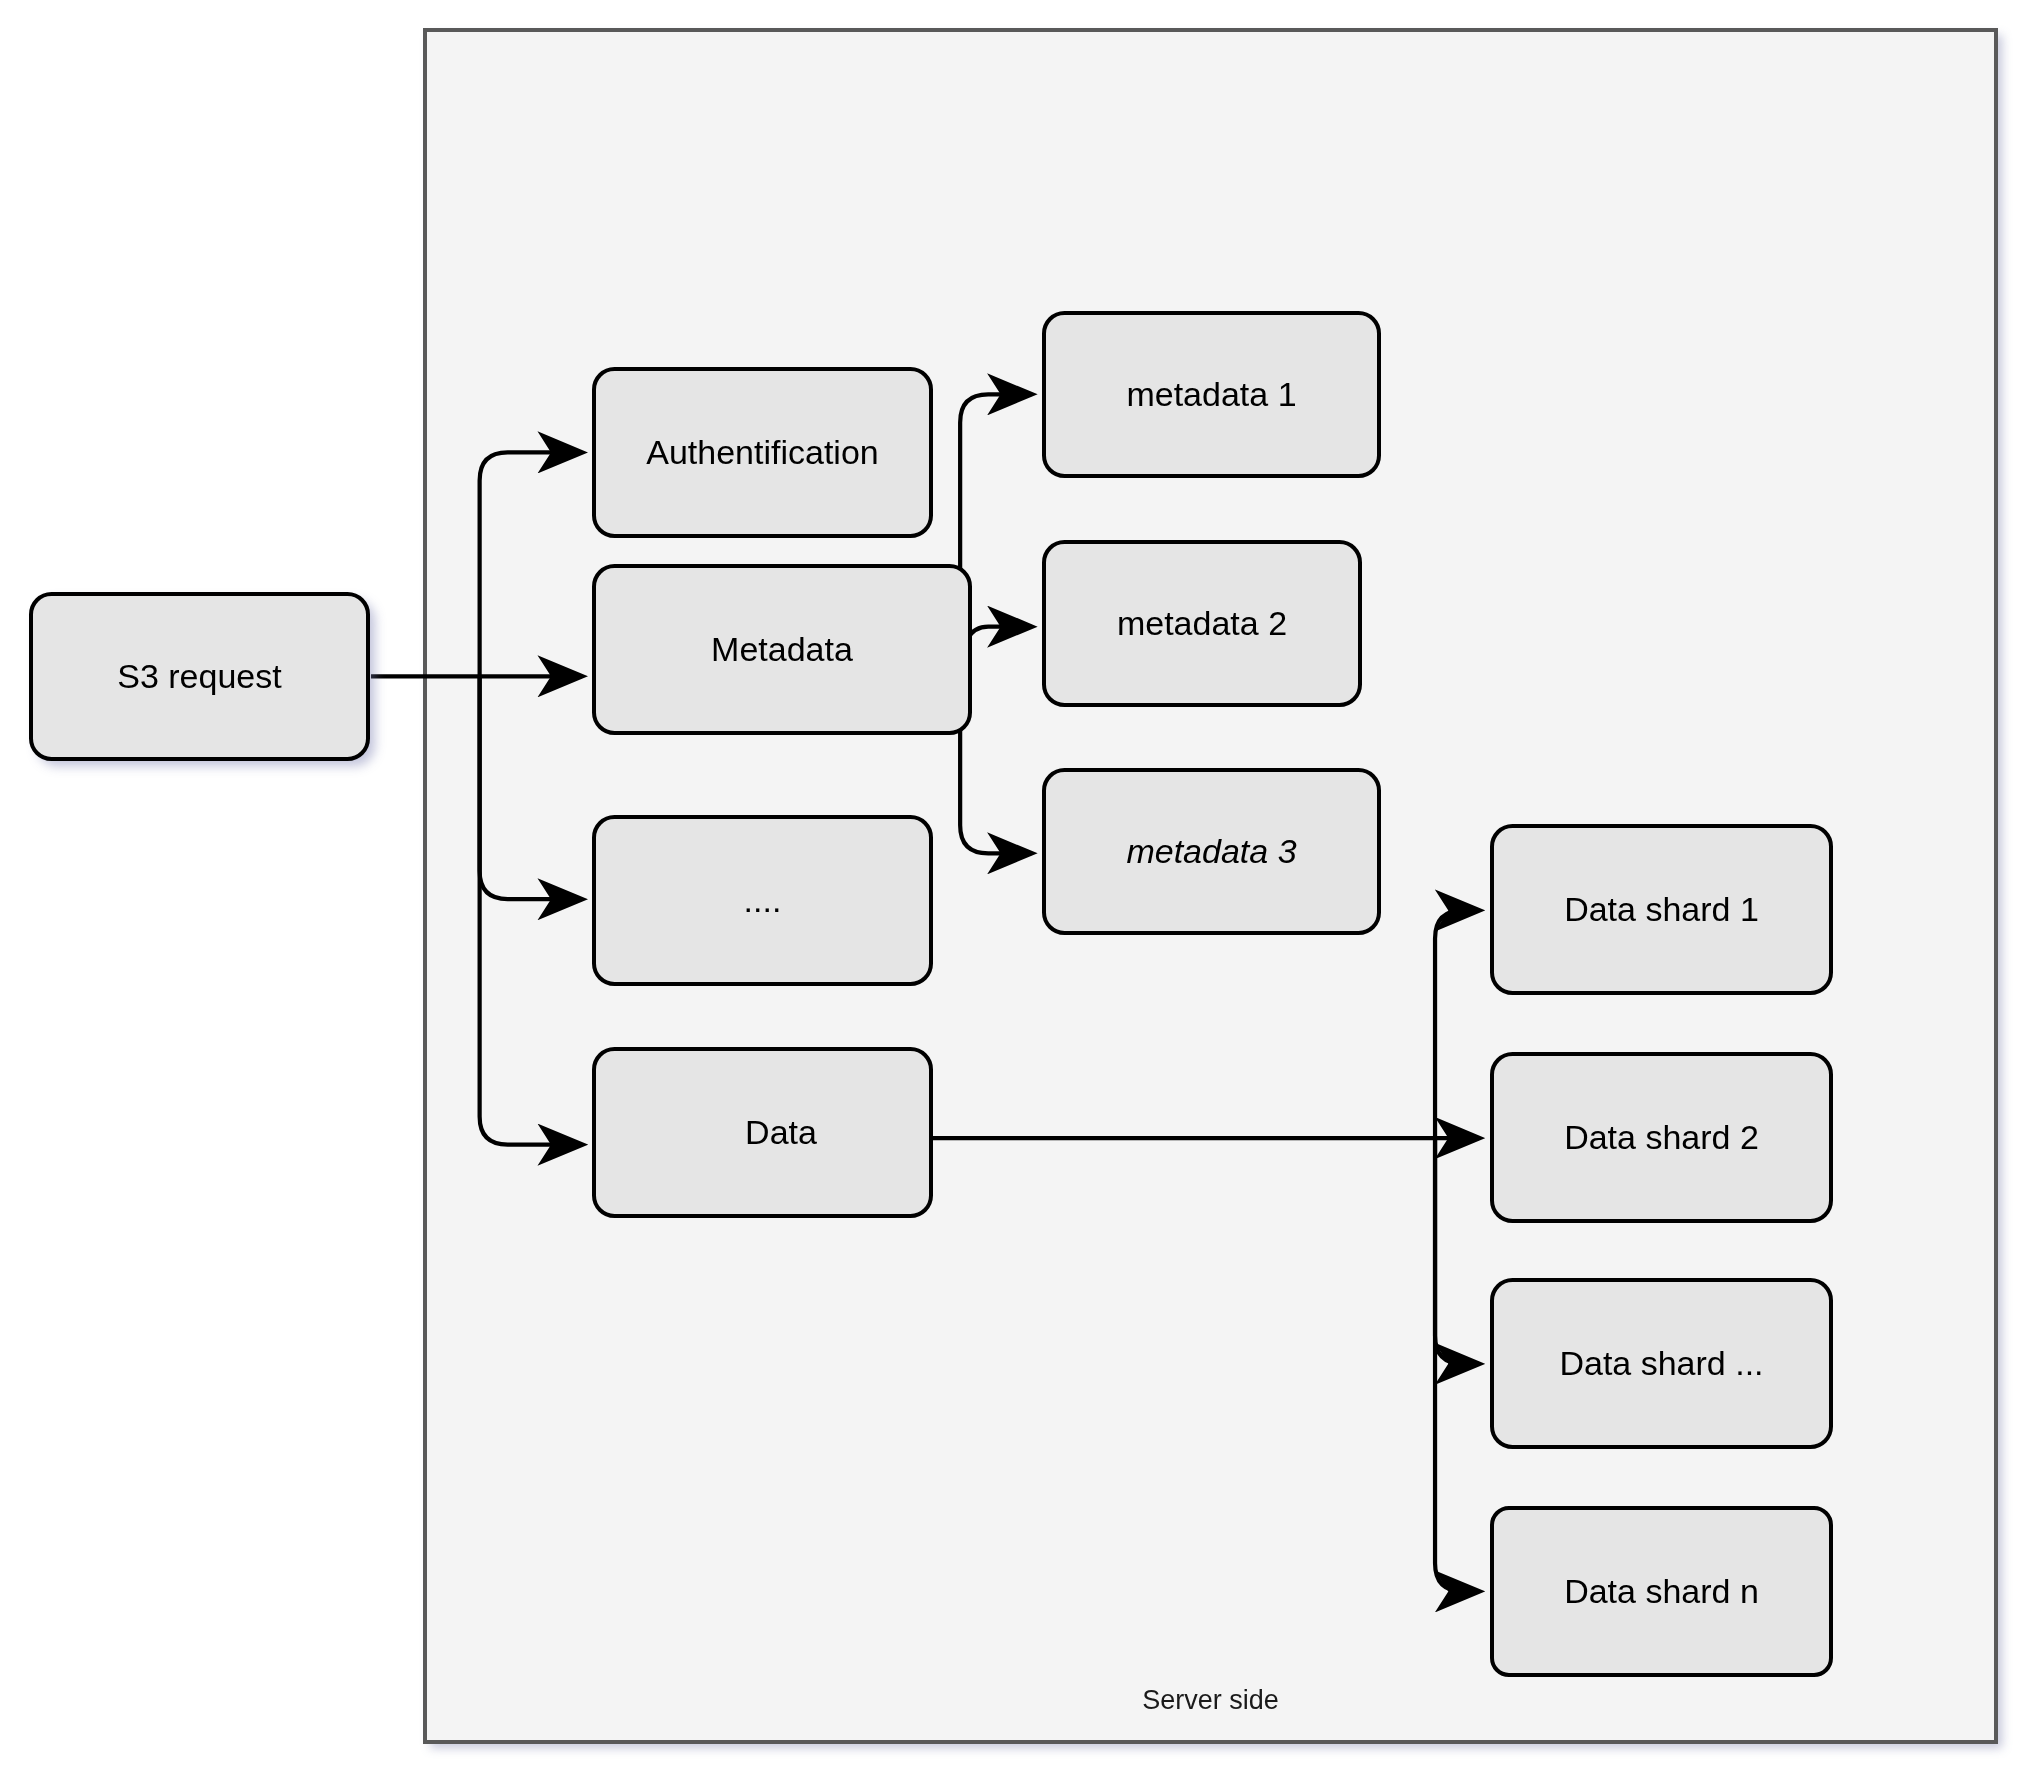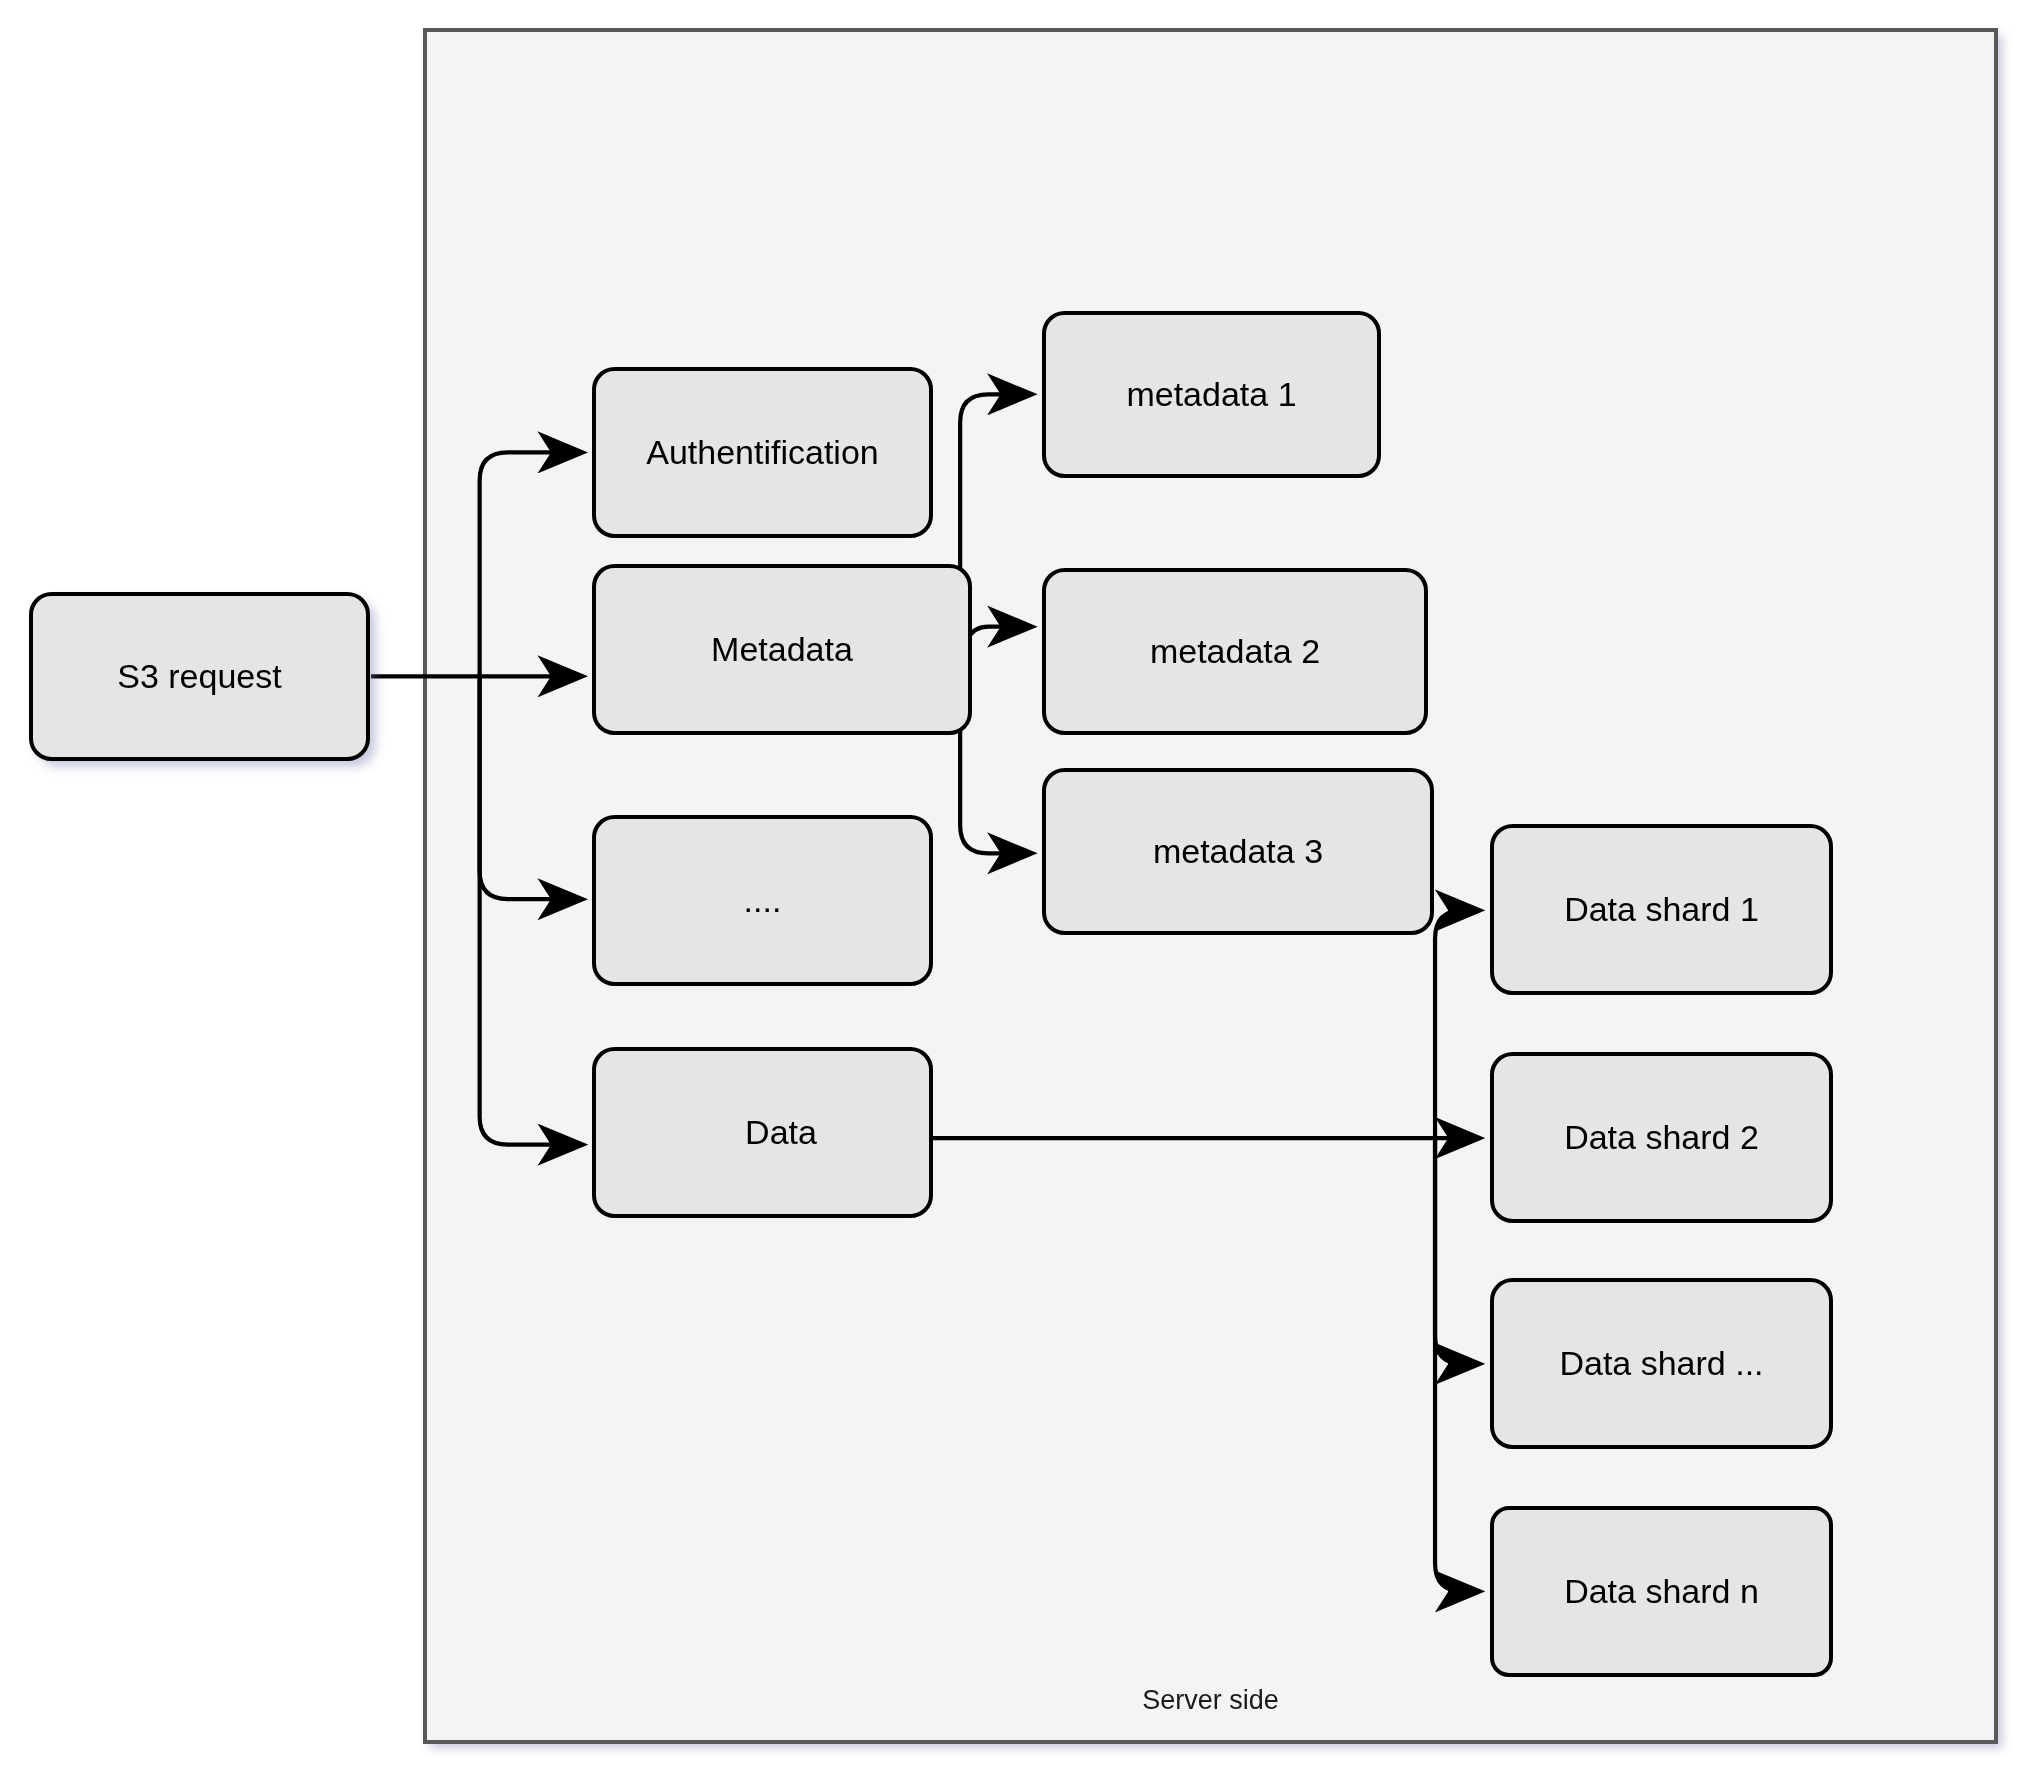--- a/index.html
+++ b/index.html
@@ -127,25 +127,25 @@
   </div>
 
   <div class="node" style="left:592px; top:1047px; width:341px; height:171px;padding-left:37px;">
     <span>Data</span>
   </div>
 
   <div class="node" style="left:1042px; top:311px; width:339px; height:167px;">
     <span>metadata 1</span>
   </div>
 
-  <div class="node" style="left:1042px; top:540px; width:386px; height:167px;margin-top:28px;">
+  <div class="node" style="left:1042px; top:540px; width:320px; height:167px;">
     <span>metadata 2</span>
   </div>
 
-  <div class="node" style="left:1042px; top:768px; width:392px; height:167px;">
+  <div class="node" style="left:1042px; top:768px; width:339px; height:167px;font-style:italic;">
     <span>metadata 3</span>
   </div>
 
   <div class="node" style="left:1490px; top:824px; width:343px; height:171px;">
     <span>Data shard 1</span>
   </div>
 
   <div class="node" style="left:1490px; top:1052px; width:343px; height:171px;">
     <span>Data shard 2</span>
   </div>

